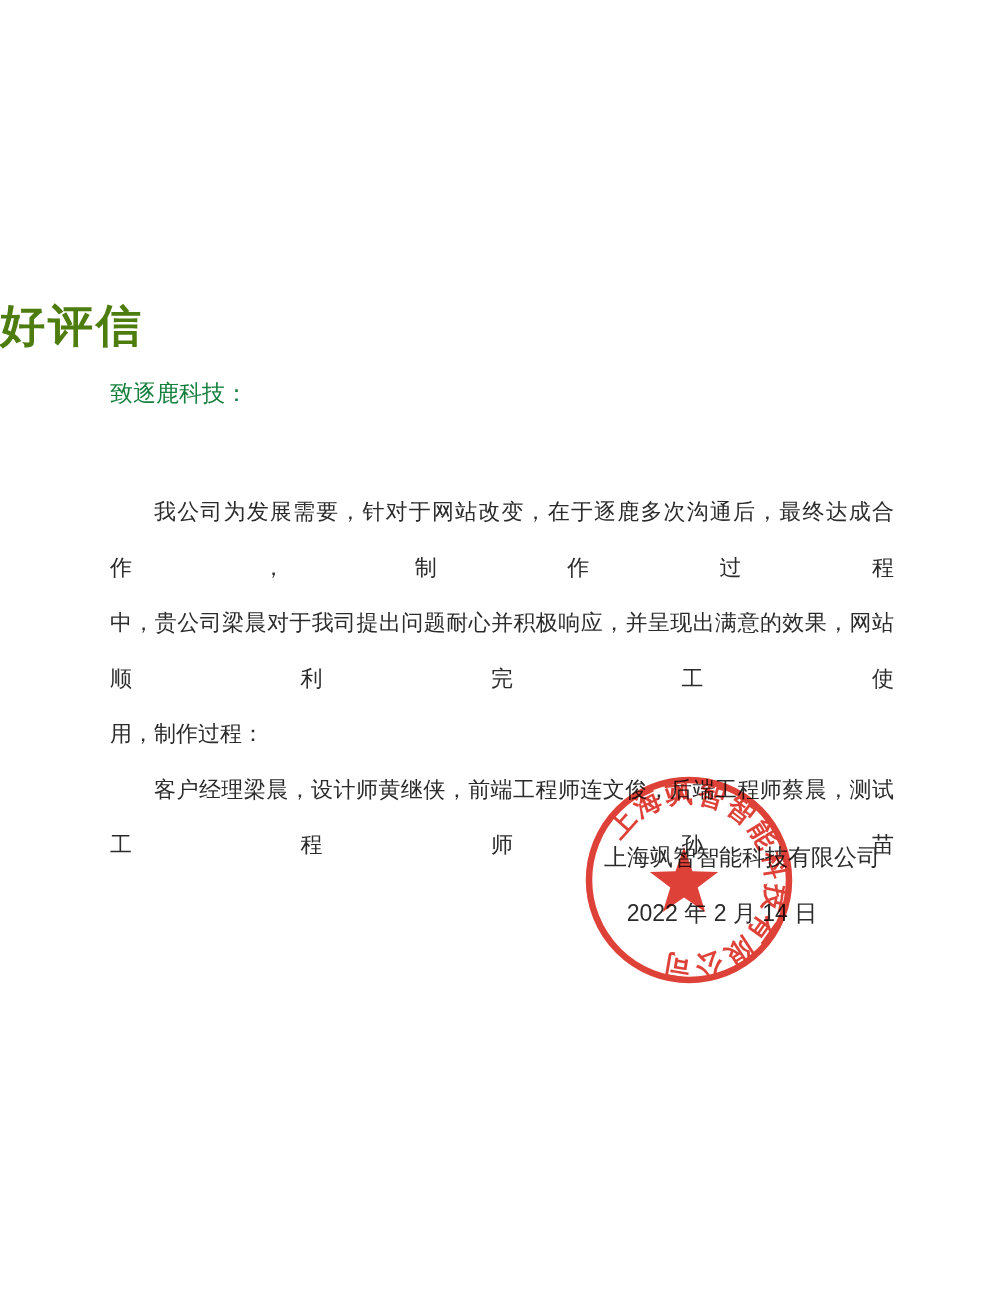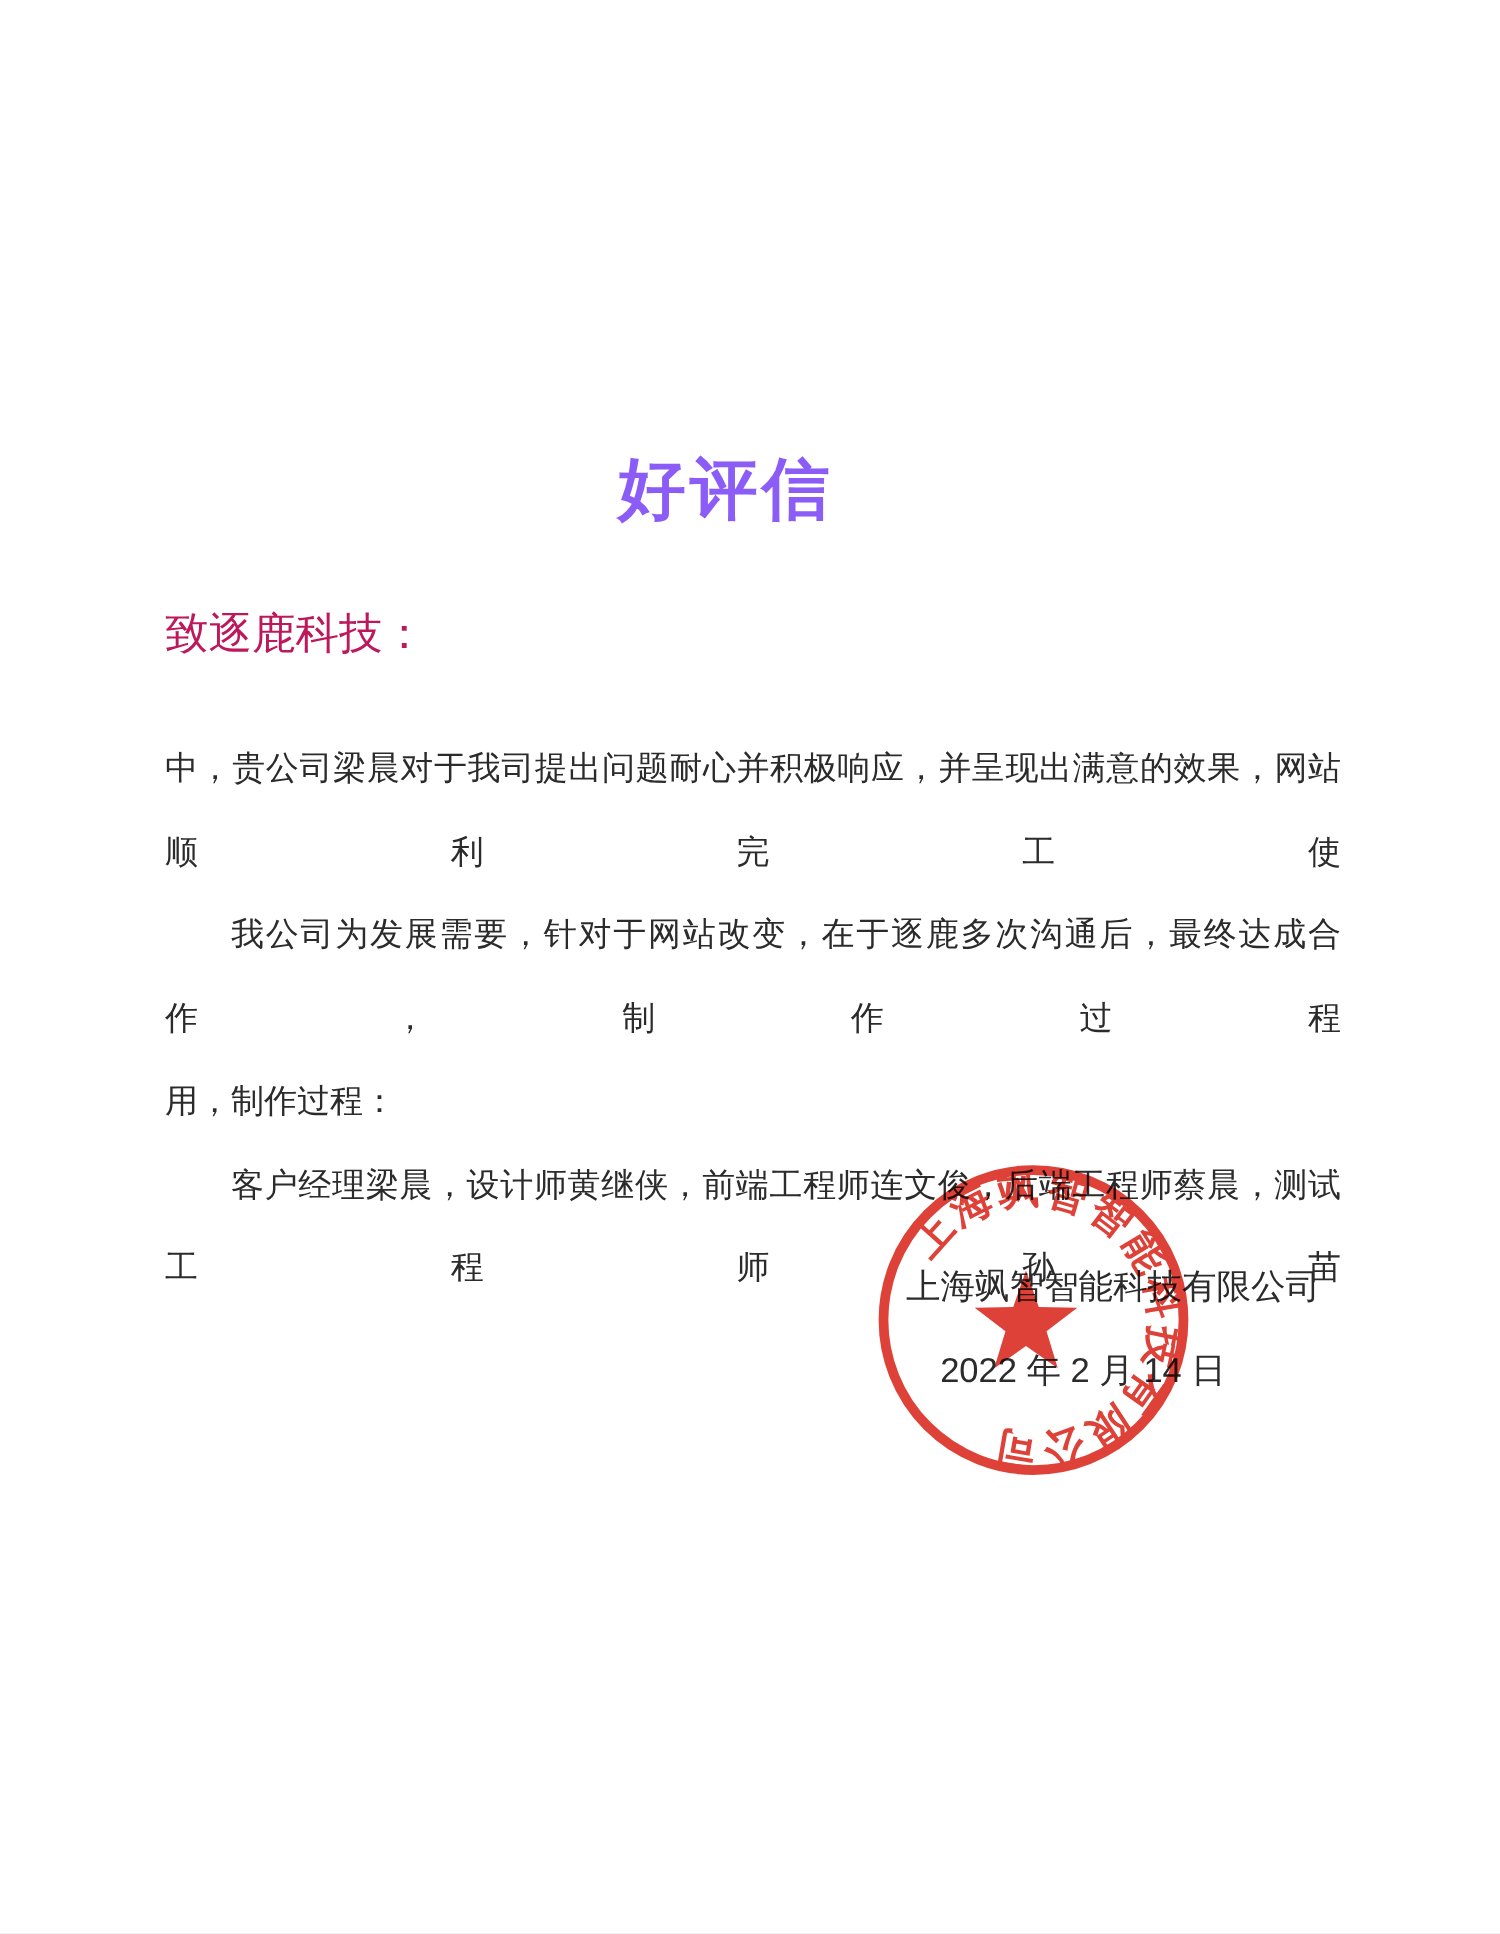--- a/index.html
+++ b/index.html
@@ -15,33 +15,31 @@
     background: #ffffff;
     overflow: hidden;
     font-family: "Liberation Sans", sans-serif;
     color: #2b2b2b;
   }
   .doc-title {
     position: absolute;
     top: 266px;
     left: 0;
     width: 968px; 
-    text-align: center;
     font-size: 45px;
     font-weight: 900;
     letter-spacing: 3px;
-    color: #8b5cf6;
+    color: #4d7c0f;
   }
   .salutation {
     position: absolute;
     left: 110px;
     top: 378px;
-    font-size: 29px;
-    color: #be185d;
-    margin-top: 25px;
+    font-size: 23px;
+    color: #15803d;
   }
   .body-block {
     position: absolute;
     left: 110px;
     top: 484px;
     width: 784px;
     font-size: 22px;
     color: #2b2b2b;
   }
   .body-line {
@@ -90,22 +88,22 @@
 </head>
 <body>
 
 <div class="page">
 
   <h1 class="doc-title">好评信</h1>
 
   <div class="salutation">致逐鹿科技：</div>
 
   <div class="body-block">
+    <div class="body-line justified indent">我公司为发展需要，针对于网站改变，在于逐鹿多次沟通后，最终达成合作，制作过程</div>
     <div class="body-line justified">中，贵公司梁晨对于我司提出问题耐心并积极响应，并呈现出满意的效果，网站顺利完工使</div>
-    <div class="body-line justified indent">我公司为发展需要，针对于网站改变，在于逐鹿多次沟通后，最终达成合作，制作过程</div>
     <div class="body-line">用，制作过程：</div>
     <div class="body-line justified indent">客户经理梁晨，设计师黄继侠，前端工程师连文俊，后端工程师蔡晨，测试工程师孙苗</div>
   </div>
 
   <div class="signature-company">上海飒智智能科技有限公司</div>
 
   <div class="signature-date">2022 年 2 月 14 日</div>
 
   <div class="stamp">
     <svg width="244" height="244" viewBox="-122 -122 244 244" xmlns="http://www.w3.org/2000/svg">

